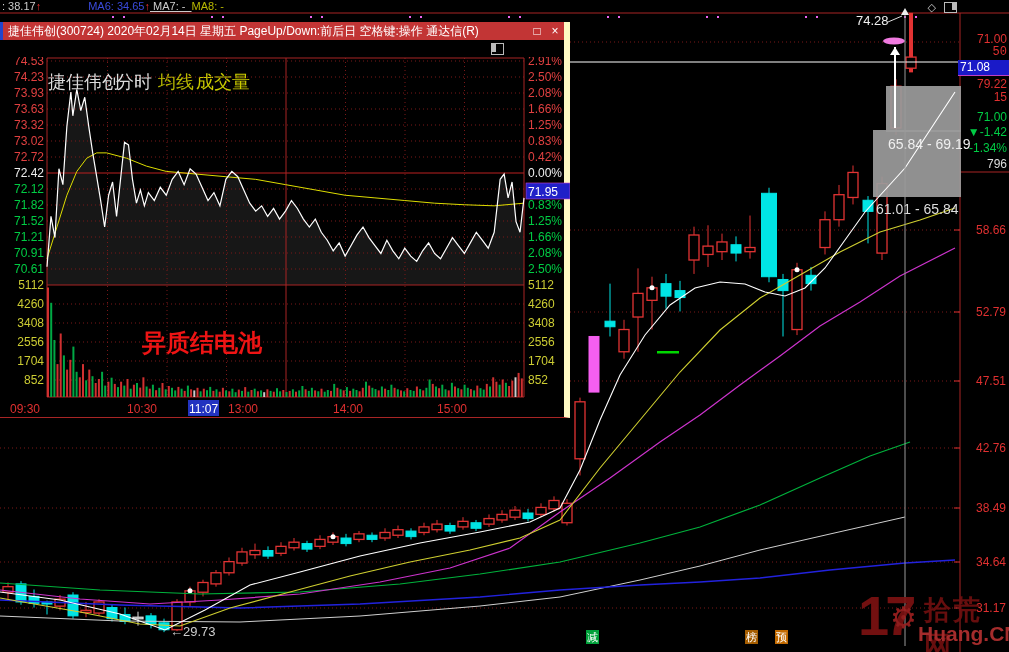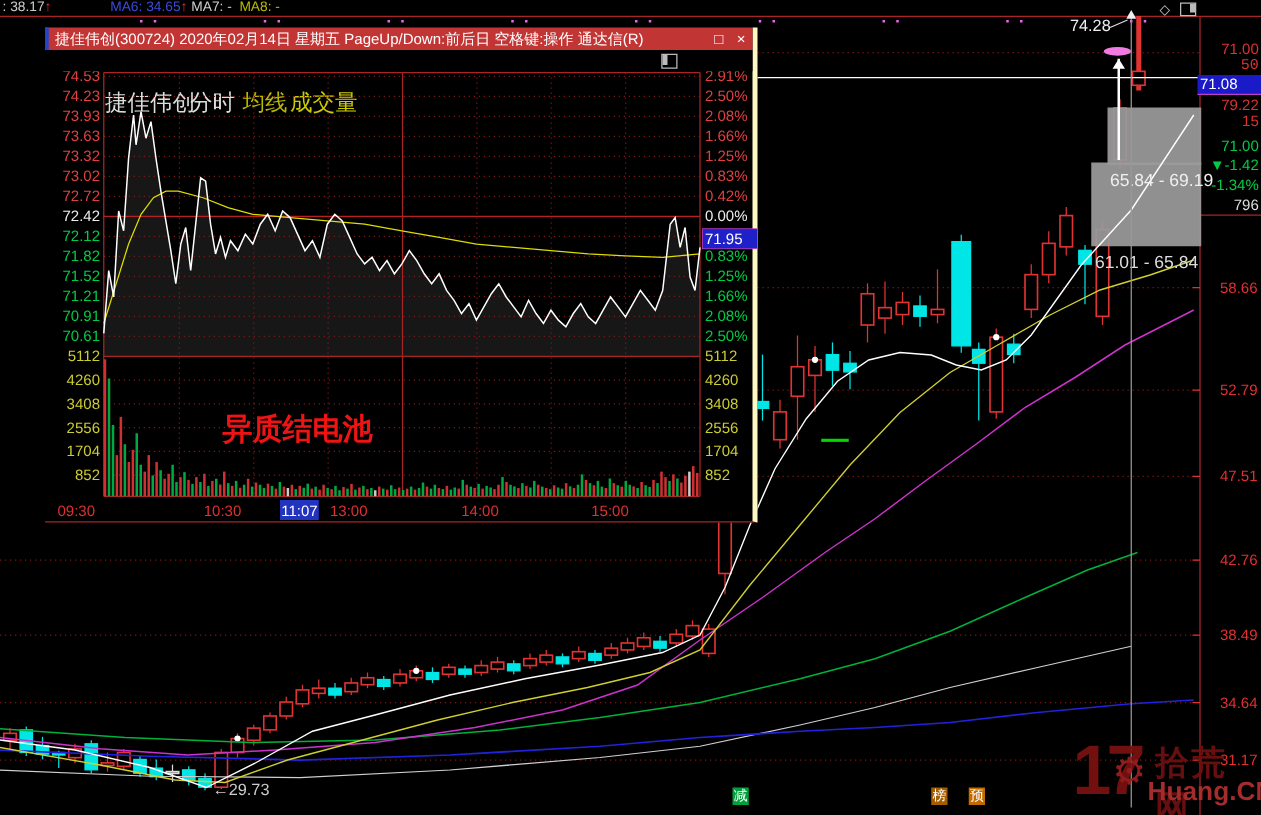--- a/index.html
+++ b/index.html
@@ -5,21 +5,21 @@
   html,body{margin:0;padding:0;background:#000;}
   #app{position:relative;width:1009px;height:652px;background:#000;overflow:hidden;
        font-family:"Liberation Sans","DejaVu Sans",sans-serif;}
   svg{position:absolute;left:0;top:0;}
   #main-header{position:absolute;left:2px;top:0;height:13px;font-size:11px;line-height:13px;white-space:pre;z-index:2;}
   #top-icons{position:absolute;right:52px;top:1px;z-index:2;color:#ccc;font-size:11px;display:flex;gap:8px;align-items:center;}
   .mini-panel-icon{width:11px;height:9px;border:1px solid #bbb;display:inline-block;position:relative;}
   .mini-panel-icon::after{content:"";position:absolute;right:0;top:0;width:4px;height:7px;background:#bbb;}
   
   #overlay{position:absolute;left:0;top:22px;width:570px;height:396px;background:#000;
-           border-right:4px solid #fef9c3;border-bottom:1px solid #a82525;box-sizing:border-box;z-index:5;margin-left:36px;}
+           border-right:6px solid #fef9c3;border-bottom:1px solid #a82525;box-sizing:border-box;z-index:5;}
   #ov-title{height:18px;background:#c23535;color:#fff;font-size:12px;line-height:18px;display:flex;align-items:center;position:relative;}
   #ov-title .blue-strip{width:3px;height:18px;background:#2244cc;}
   #ov-title .t-text{padding-left:5px;flex:1;white-space:nowrap;overflow:hidden;}
   #ov-title .win-btn{width:18px;text-align:center;color:#fff;font-size:12px;cursor:default;}
   #ov-sub{height:17px;background:#000;font-size:18px;line-height:17px;position:relative;white-space:pre;}
   #ov-sub span{margin-right:14px;}
   #ov-sub .sub-icon{position:absolute;right:46px;top:3px;width:11px;height:10px;border:1px solid #bbb;}
   #ov-sub .sub-icon::after{content:"";position:absolute;left:0;top:0;width:4px;height:8px;background:#bbb;}
   #ovsvg{position:absolute;left:0;top:35px;}
   
@@ -239,21 +239,21 @@
       <text x="170" y="636" fill="#cccccc" font-size="13" text-anchor="start" font-family="Liberation Sans, sans-serif">←29.73</text>
       <line x1="895" y1="128" x2="895" y2="47" stroke="#fff" stroke-width="2"></line>
       <polygon points="890,55 900,55 895,47" fill="#fff"></polygon>
       <ellipse cx="894" cy="41" rx="11" ry="3.5" fill="#f07ae0"></ellipse>
       <rect x="657" y="351" width="22" height="2.5" fill="#00d800"></rect>
       <line x1="570" y1="62" x2="960" y2="62" stroke="#ffffff" stroke-width="1"></line>
       <line x1="905" y1="13" x2="905" y2="646" stroke="#999999" stroke-width="1"></line>
       <polygon points="901,15 909,15 905,8" fill="#eee"></polygon>
     </svg>
 
-  <div id="main-header"><span style="color: rgb(204, 204, 204);">: 38.17</span><span style="color: rgb(238, 51, 51);">↑</span><span style="color: rgb(58, 75, 221); margin-left: 44px;"> MA6: 34.65</span><span style="color: rgb(238, 51, 51);">↑</span><span style="color: rgb(204, 204, 204);"> MA7: -  </span><span style="color: rgb(185, 185, 0);">MA8: -</span></div>
+  <div id="main-header"><span style="color: rgb(204, 204, 204);">: 38.17</span><span style="color: rgb(238, 51, 51);">↑</span><span style="color: rgb(58, 75, 221); margin-left: 44px;"> MA6: 34.65</span><span style="color: rgb(238, 51, 51);">↑</span><span style="color: rgb(204, 204, 204); text-decoration: underline;"> MA7: -  </span><span style="color: rgb(185, 185, 0);">MA8: -</span></div>
 
   <div id="top-icons">
     <span>◇</span>
     <span class="mini-panel-icon"></span>
   </div>
 
   <div id="qpanel">
       <div class="qrow" style="top: 19px; color: rgb(224, 48, 48);">71.00</div>
       <div class="qrow" style="top: 32px; color: rgb(224, 48, 48); font-family: Liberation Mono, monospace;">50</div>
       <div class="qrow" style="top: 64px; color: rgb(224, 48, 48);">79.22</div>

